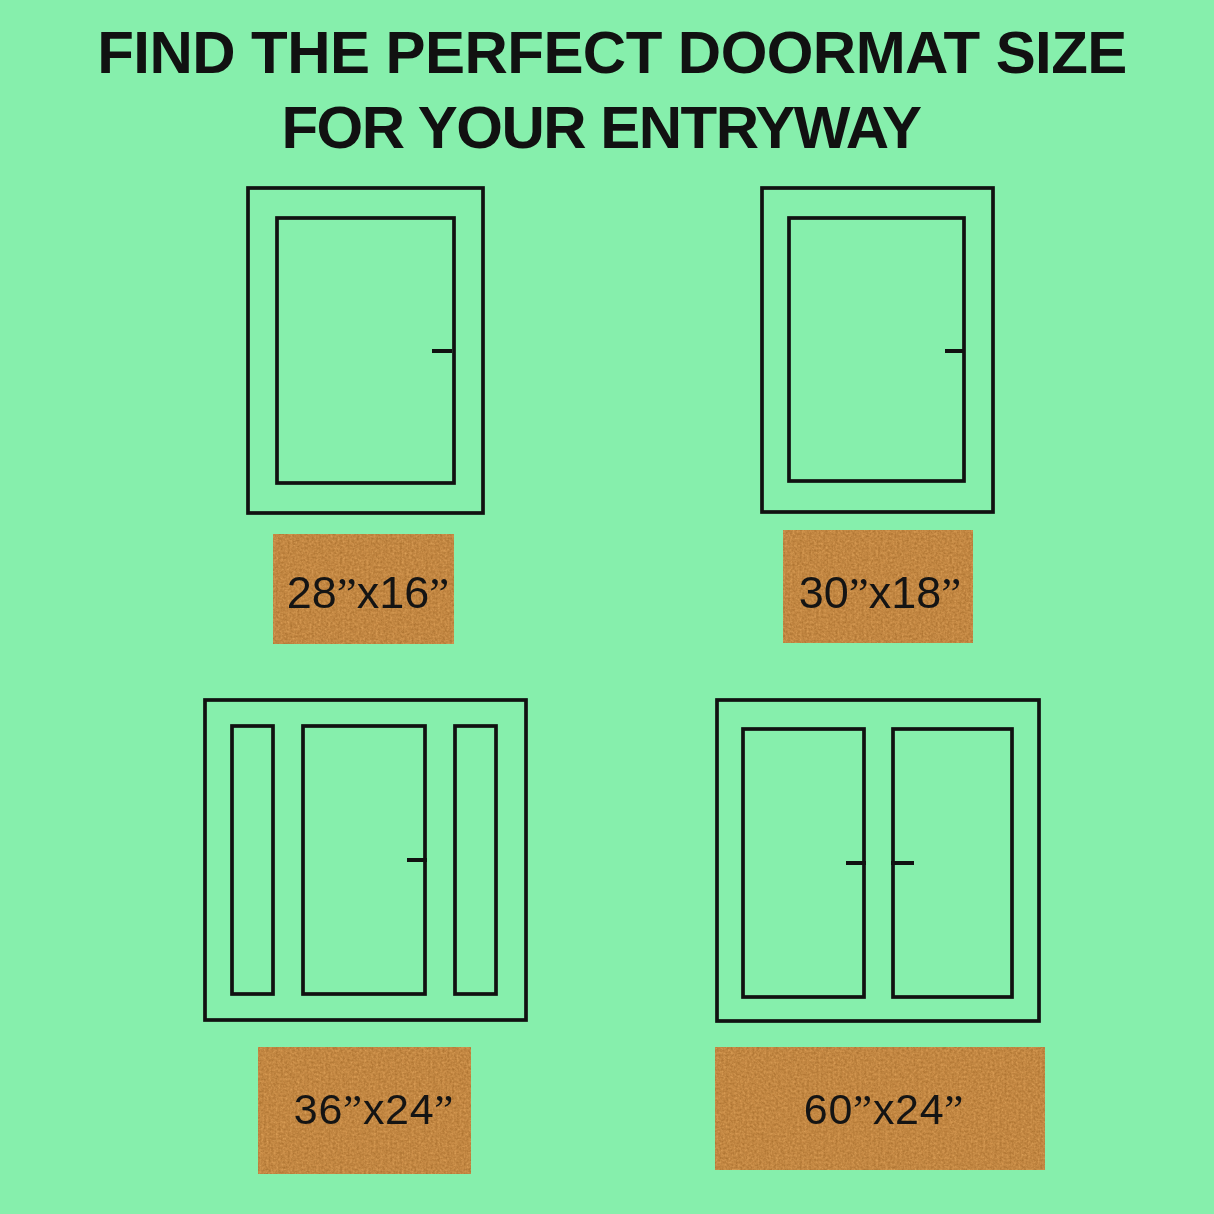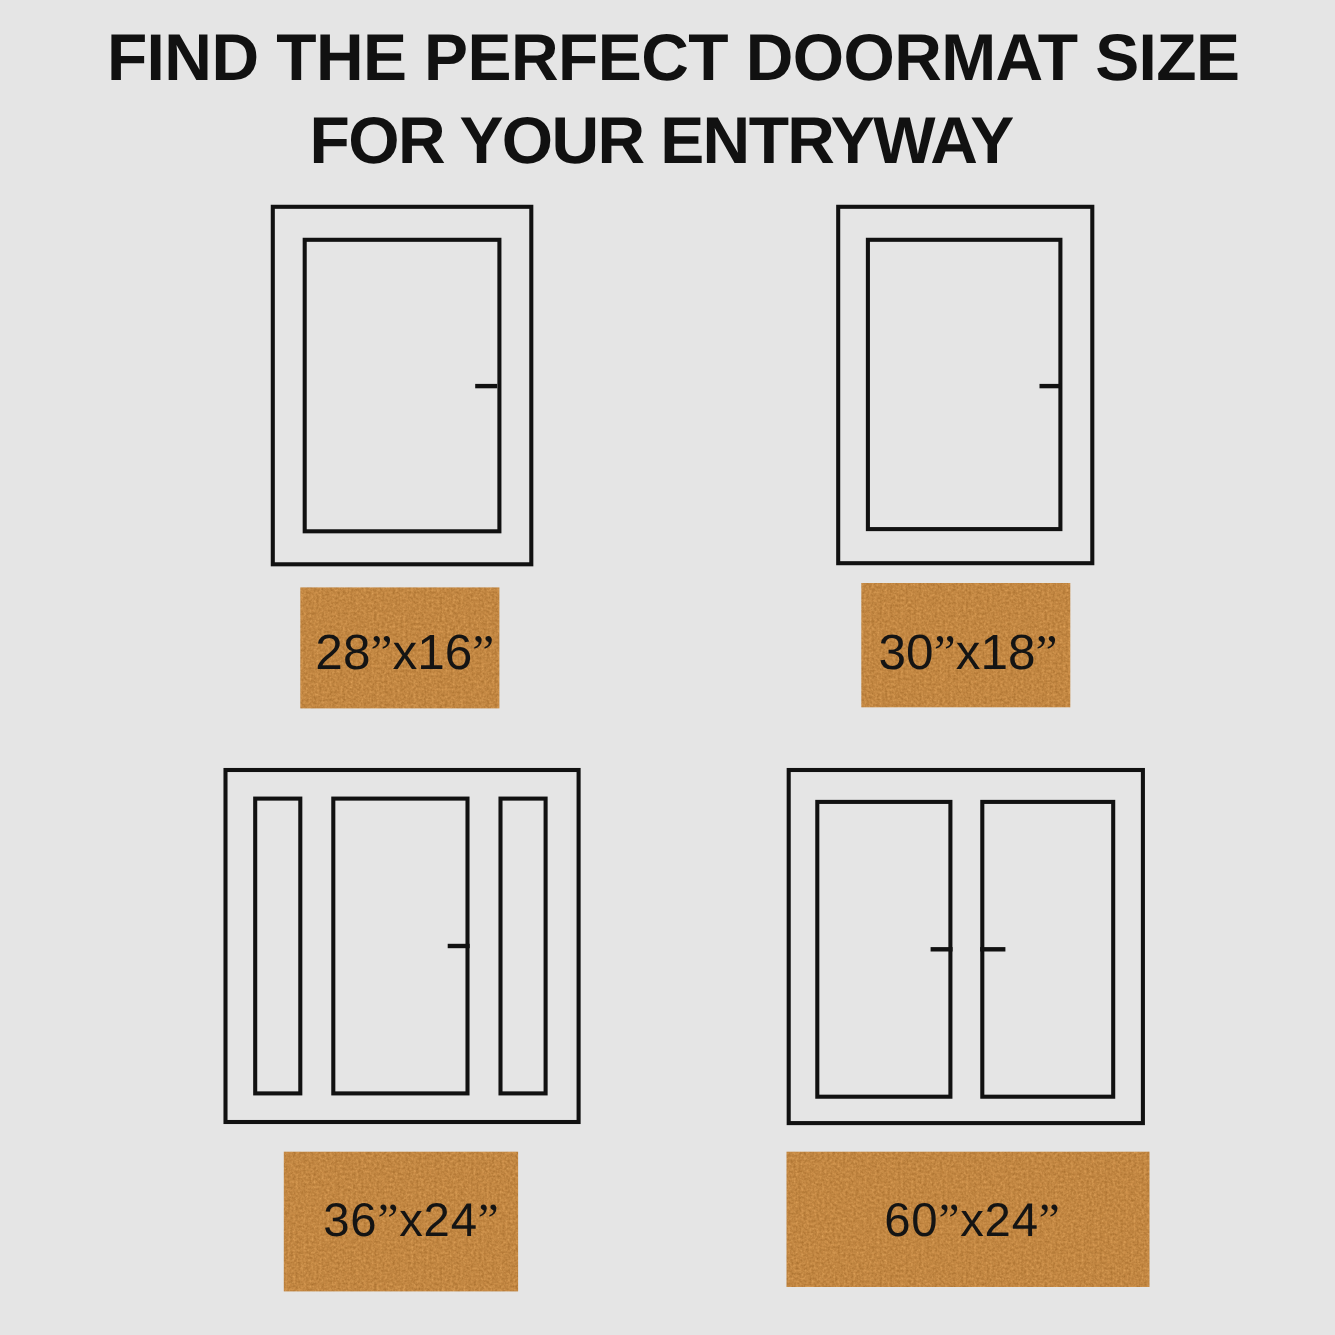--- a/index.html
+++ b/index.html
@@ -1,16 +1,16 @@
 <!DOCTYPE html>
 <html><head>
 <meta charset="utf-8">
 <style>
   html,body{margin:0;padding:0;background:#ffffff;}
-  #page{position:relative;width:1214px;height:1214px;background:#e5e5e5;overflow:hidden;
+  #page{position:relative;width:1214px;height:1214px;background:#86efac;overflow:hidden;
         font-family:"Liberation Sans", sans-serif;}
   svg{position:absolute;left:0;top:0;}
 </style>
 </head>
 <body>
 <div id="page">
 <svg width="1214" height="1214" viewBox="0 0 1214 1214">
   <defs>
     <filter id="coir" x="-2%" y="-2%" width="104%" height="104%" color-interpolation-filters="sRGB">
       <feTurbulence type="fractalNoise" baseFrequency="0.55" numOctaves="4" seed="8" result="n1"></feTurbulence>

